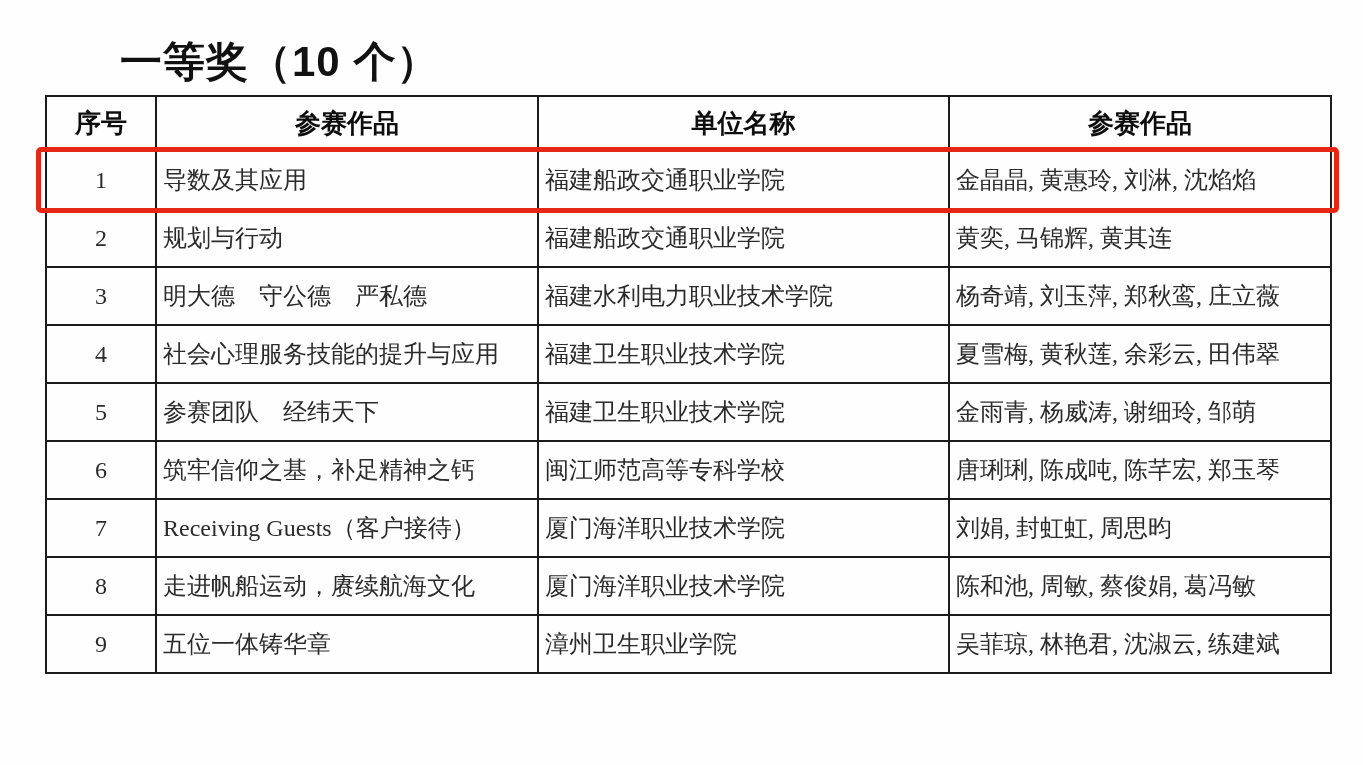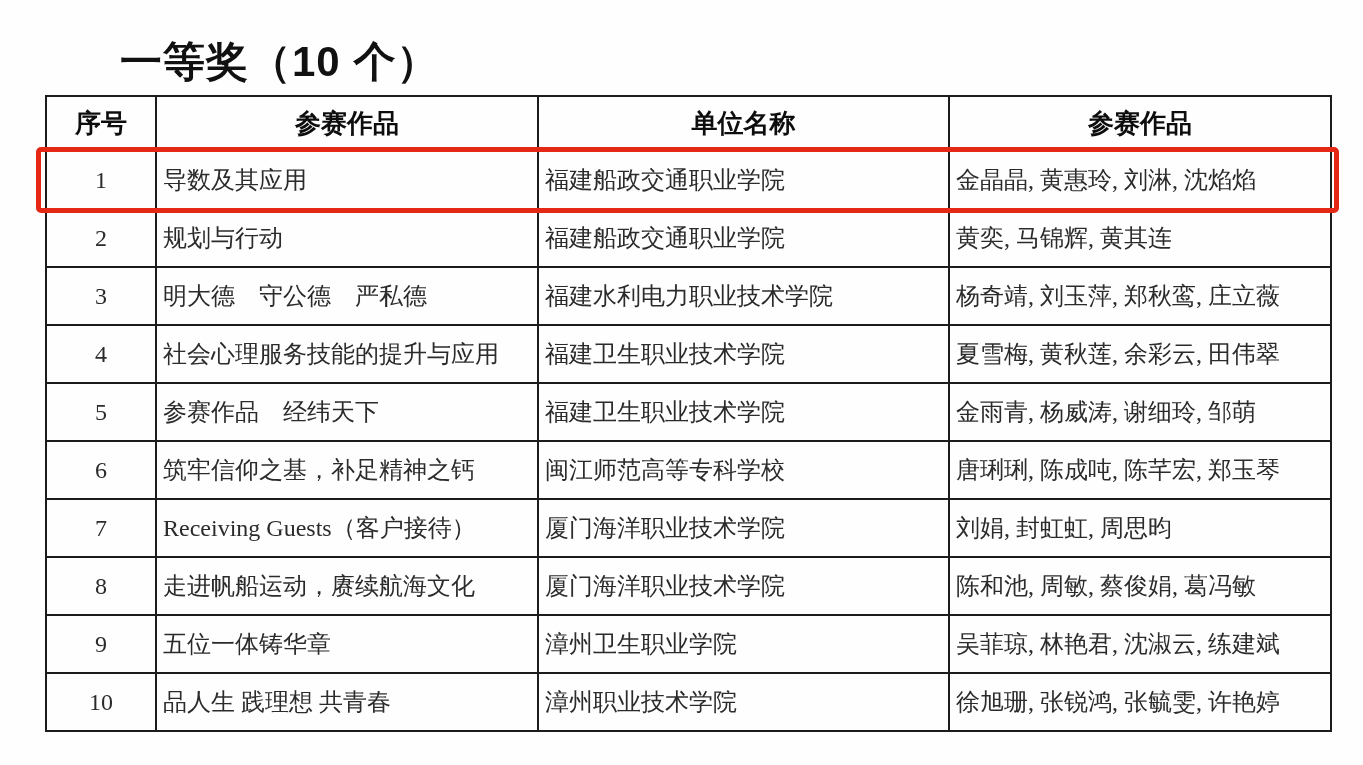--- a/index.html
+++ b/index.html
@@ -117,21 +117,21 @@
             <td class="c-team">杨奇靖, 刘玉萍, 郑秋鸾, 庄立薇</td>
           </tr>
           <tr>
             <td class="c-no">4</td>
             <td class="c-work">社会心理服务技能的提升与应用</td>
             <td class="c-unit">福建卫生职业技术学院</td>
             <td class="c-team">夏雪梅, 黄秋莲, 余彩云, 田伟翠</td>
           </tr>
           <tr>
             <td class="c-no">5</td>
-            <td class="c-work">参赛作品　经纬天下</td>
+            <td class="c-work">参赛团队　经纬天下</td>
             <td class="c-unit">福建卫生职业技术学院</td>
             <td class="c-team">金雨青, 杨威涛, 谢细玲, 邹萌</td>
           </tr>
           <tr>
             <td class="c-no">6</td>
             <td class="c-work">筑牢信仰之基，补足精神之钙</td>
             <td class="c-unit">闽江师范高等专科学校</td>
             <td class="c-team">唐琍琍, 陈成吨, 陈芊宏, 郑玉琴</td>
           </tr>
           <tr>
@@ -145,24 +145,18 @@
             <td class="c-work">走进帆船运动，赓续航海文化</td>
             <td class="c-unit">厦门海洋职业技术学院</td>
             <td class="c-team">陈和池, 周敏, 蔡俊娟, 葛冯敏</td>
           </tr>
           <tr>
             <td class="c-no">9</td>
             <td class="c-work">五位一体铸华章</td>
             <td class="c-unit">漳州卫生职业学院</td>
             <td class="c-team">吴菲琼, 林艳君, 沈淑云, 练建斌</td>
           </tr>
-          <tr>
-            <td class="c-no">10</td>
-            <td class="c-work">品人生 践理想 共青春</td>
-            <td class="c-unit">漳州职业技术学院</td>
-            <td class="c-team">徐旭珊, 张锐鸿, 张毓雯, 许艳婷</td>
-          </tr>
         </tbody>
     </table>
     <div class="highlight-box" id="hlbox" style="top: 52px; height: 66px; border-color: rgb(228, 40, 21);"></div>
   </div>
 
 </div>
 
 </body></html>

